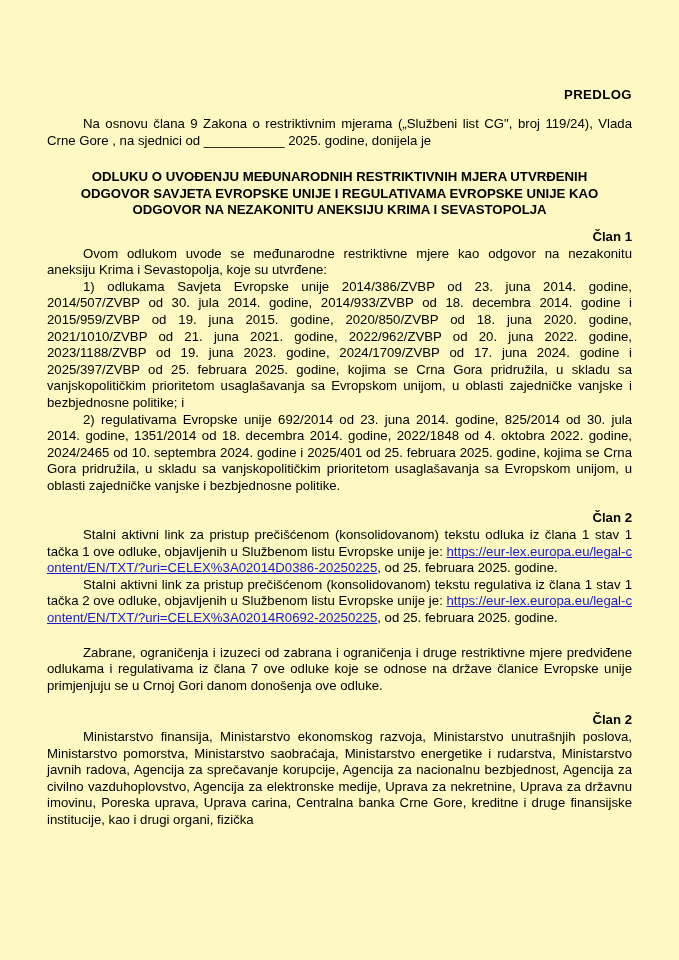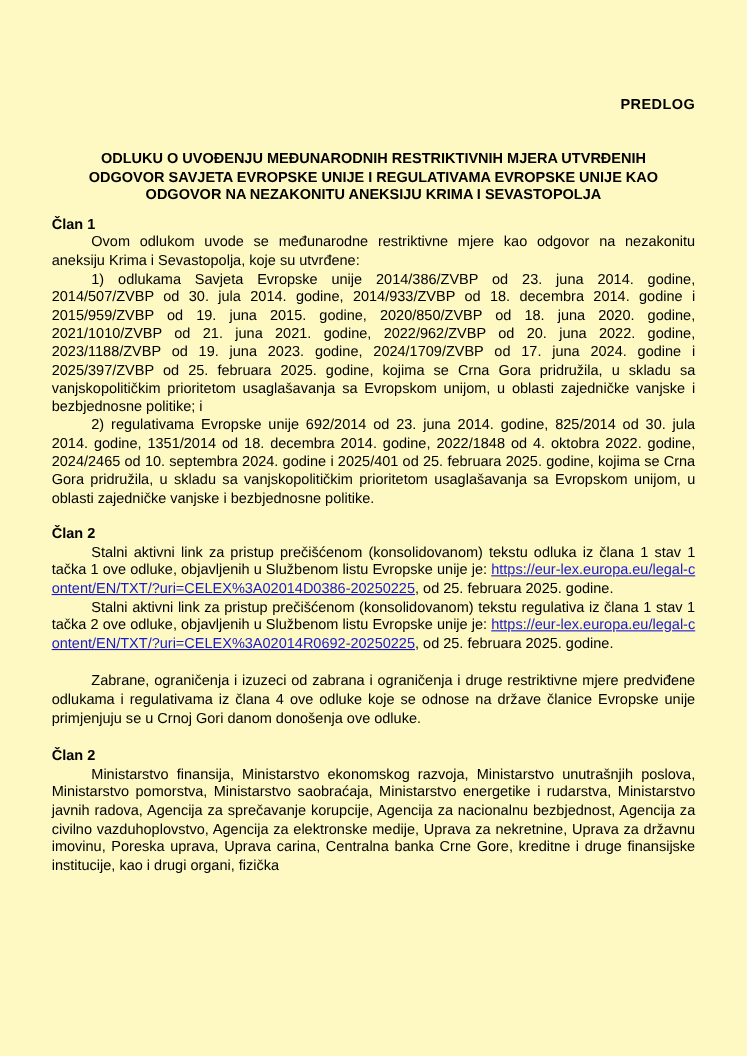--- a/index.html
+++ b/index.html
@@ -54,21 +54,21 @@
   .spacer-20 { height: 20px; }
 
   .doc-title {
     text-align: center;
     font-weight: bold;
     font-size: 13.2px;
     line-height: 16.6px;
     margin: 0;
   }
   .article-heading {
-    text-align: left;
+    text-align: right;
     font-weight: bold;
     font-size: 13.2px;
     line-height: 16.6px;
     margin: 0;
   }
   a.doclink, .doclink {
     color: #1919d0;
     text-decoration: underline;
     word-break: break-all;
     margin-top: 20px;
@@ -77,20 +77,21 @@
 </head>
 <body>
 
 <div class="page">
   <div class="content">
 
     <div class="header-predlog">PREDLOG</div>
 
     <div class="spacer-13"></div>
 
+    <p class="para indent">Na osnovu člana 9 Zakona o restriktivnim mjerama („Službeni list CG", broj 119/24), Vlada Crne Gore , na sjednici od ___________ 2025. godine, donijela je</p>
 
     <div class="spacer-20"></div>
 
     <div class="doc-title">ODLUKU O UVOĐENJU MEĐUNARODNIH RESTRIKTIVNIH MJERA  UTVRĐENIH</div>
     <div class="doc-title">ODGOVOR SAVJETA EVROPSKE UNIJE I REGULATIVAMA EVROPSKE UNIJE KAO</div>
     <div class="doc-title">ODGOVOR NA NEZAKONITU ANEKSIJU KRIMA I SEVASTOPOLJA</div>
 
     <div class="spacer-10"></div>
 
     <div class="article-heading">Član 1</div>
@@ -100,21 +101,21 @@
 
     <div class="spacer-16"></div>
 
     <div class="article-heading">Član 2</div>
     <p class="para indent"><span>Stalni aktivni link za pristup prečišćenom (konsolidovanom) tekstu odluka iz člana 1 stav 1 tačka 1 ove odluke, objavljenih u Službenom listu Evropske unije je: </span><a class="doclink" href="#">https://eur-lex.europa.eu/legal-content/EN/TXT/?uri=CELEX%3A02014D0386-20250225</a><span>, od 25. februara 2025. godine.</span></p>
 
     <p class="para indent"><span>Stalni aktivni link za pristup prečišćenom (konsolidovanom) tekstu regulativa iz člana 1 stav 1 tačka 2 ove odluke, objavljenih u Službenom listu Evropske unije je: </span><a class="doclink" href="#">https://eur-lex.europa.eu/legal-content/EN/TXT/?uri=CELEX%3A02014R0692-20250225</a><span>, od 25. februara 2025. godine.</span></p>
 
     <div class="spacer-18"></div>
 
-    <p class="para indent">Zabrane, ograničenja i izuzeci od zabrana i ograničenja i druge restriktivne mjere predviđene odlukama i regulativama iz člana 4 ove odluke koje se odnose na države članice Evropske unije primjenjuju se u Crnoj Gori danom donošenja ove odluke.</p>
+    <p class="para indent">Zabrane, ograničenja i izuzeci od zabrana i ograničenja i druge restriktivne mjere predviđene odlukama i regulativama iz člana 7 ove odluke koje se odnose na države članice Evropske unije primjenjuju se u Crnoj Gori danom donošenja ove odluke.</p>
 
     <div class="spacer-18"></div>
 
     <div class="article-heading">Član 2</div>
     <p class="para indent">Ministarstvo finansija, Ministarstvo ekonomskog razvoja, Ministarstvo unutrašnjih poslova, Ministarstvo pomorstva, Ministarstvo saobraćaja, Ministarstvo energetike i rudarstva, Ministarstvo javnih radova, Agencija za sprečavanje korupcije, Agencija za nacionalnu bezbjednost, Agencija za civilno vazduhoplovstvo, Agencija za elektronske medije, Uprava za nekretnine, Uprava za državnu imovinu, Poreska uprava, Uprava carina, Centralna banka Crne Gore, kreditne i druge finansijske institucije, kao i drugi organi, fizička</p>
 
   </div>
 </div>
 
 </body></html>

